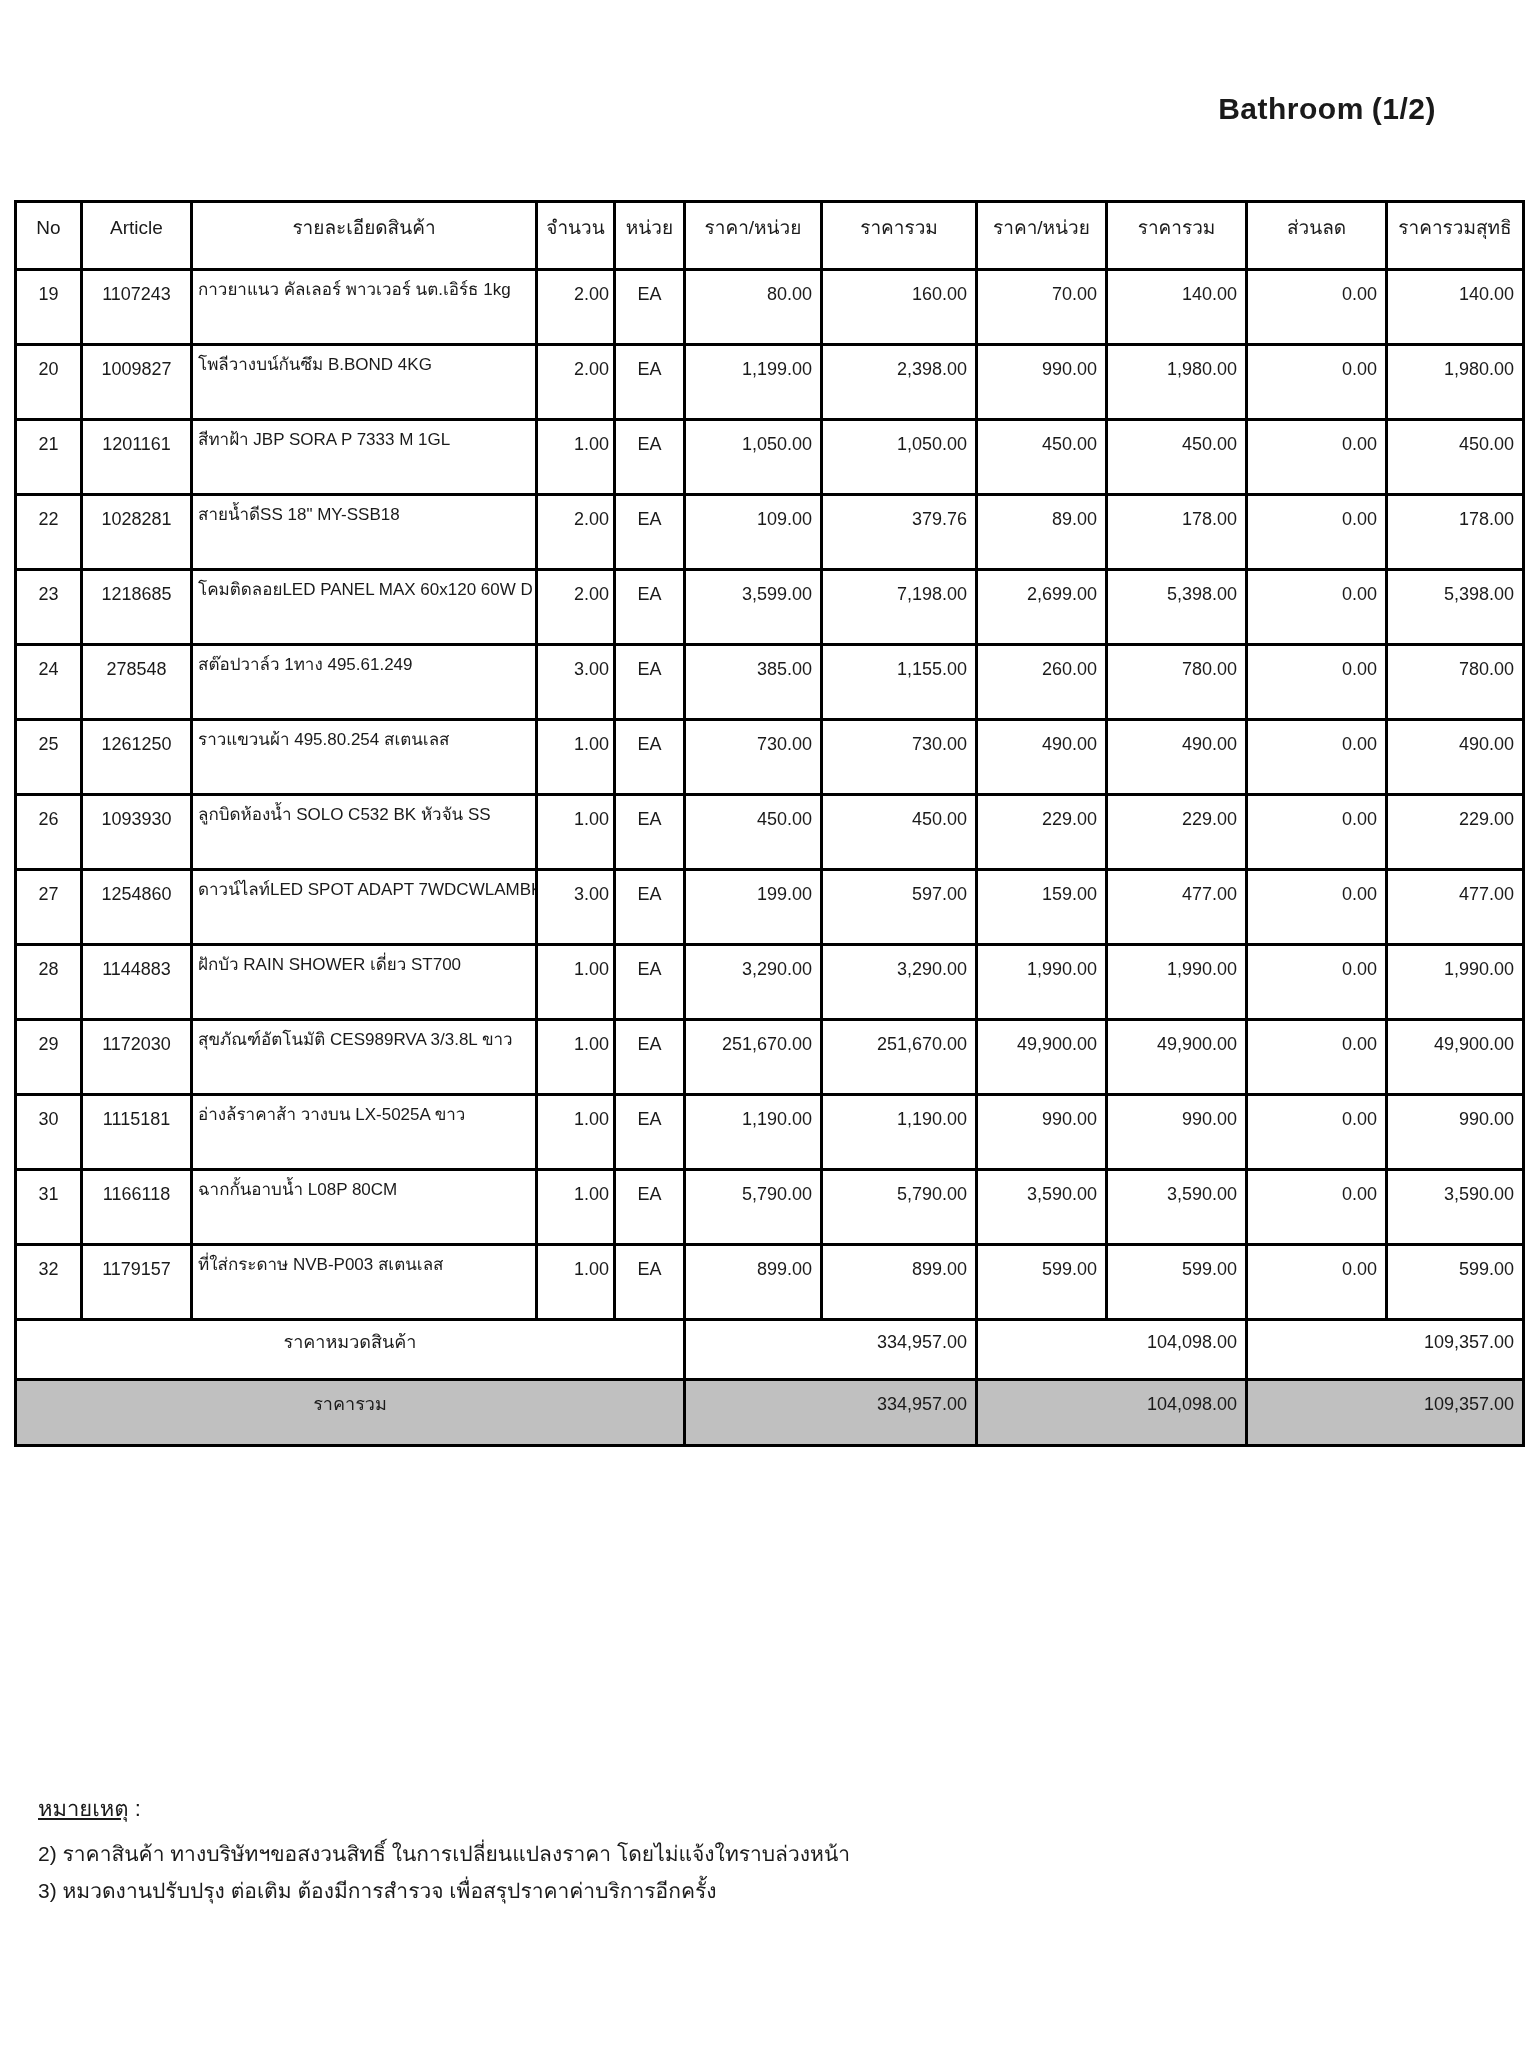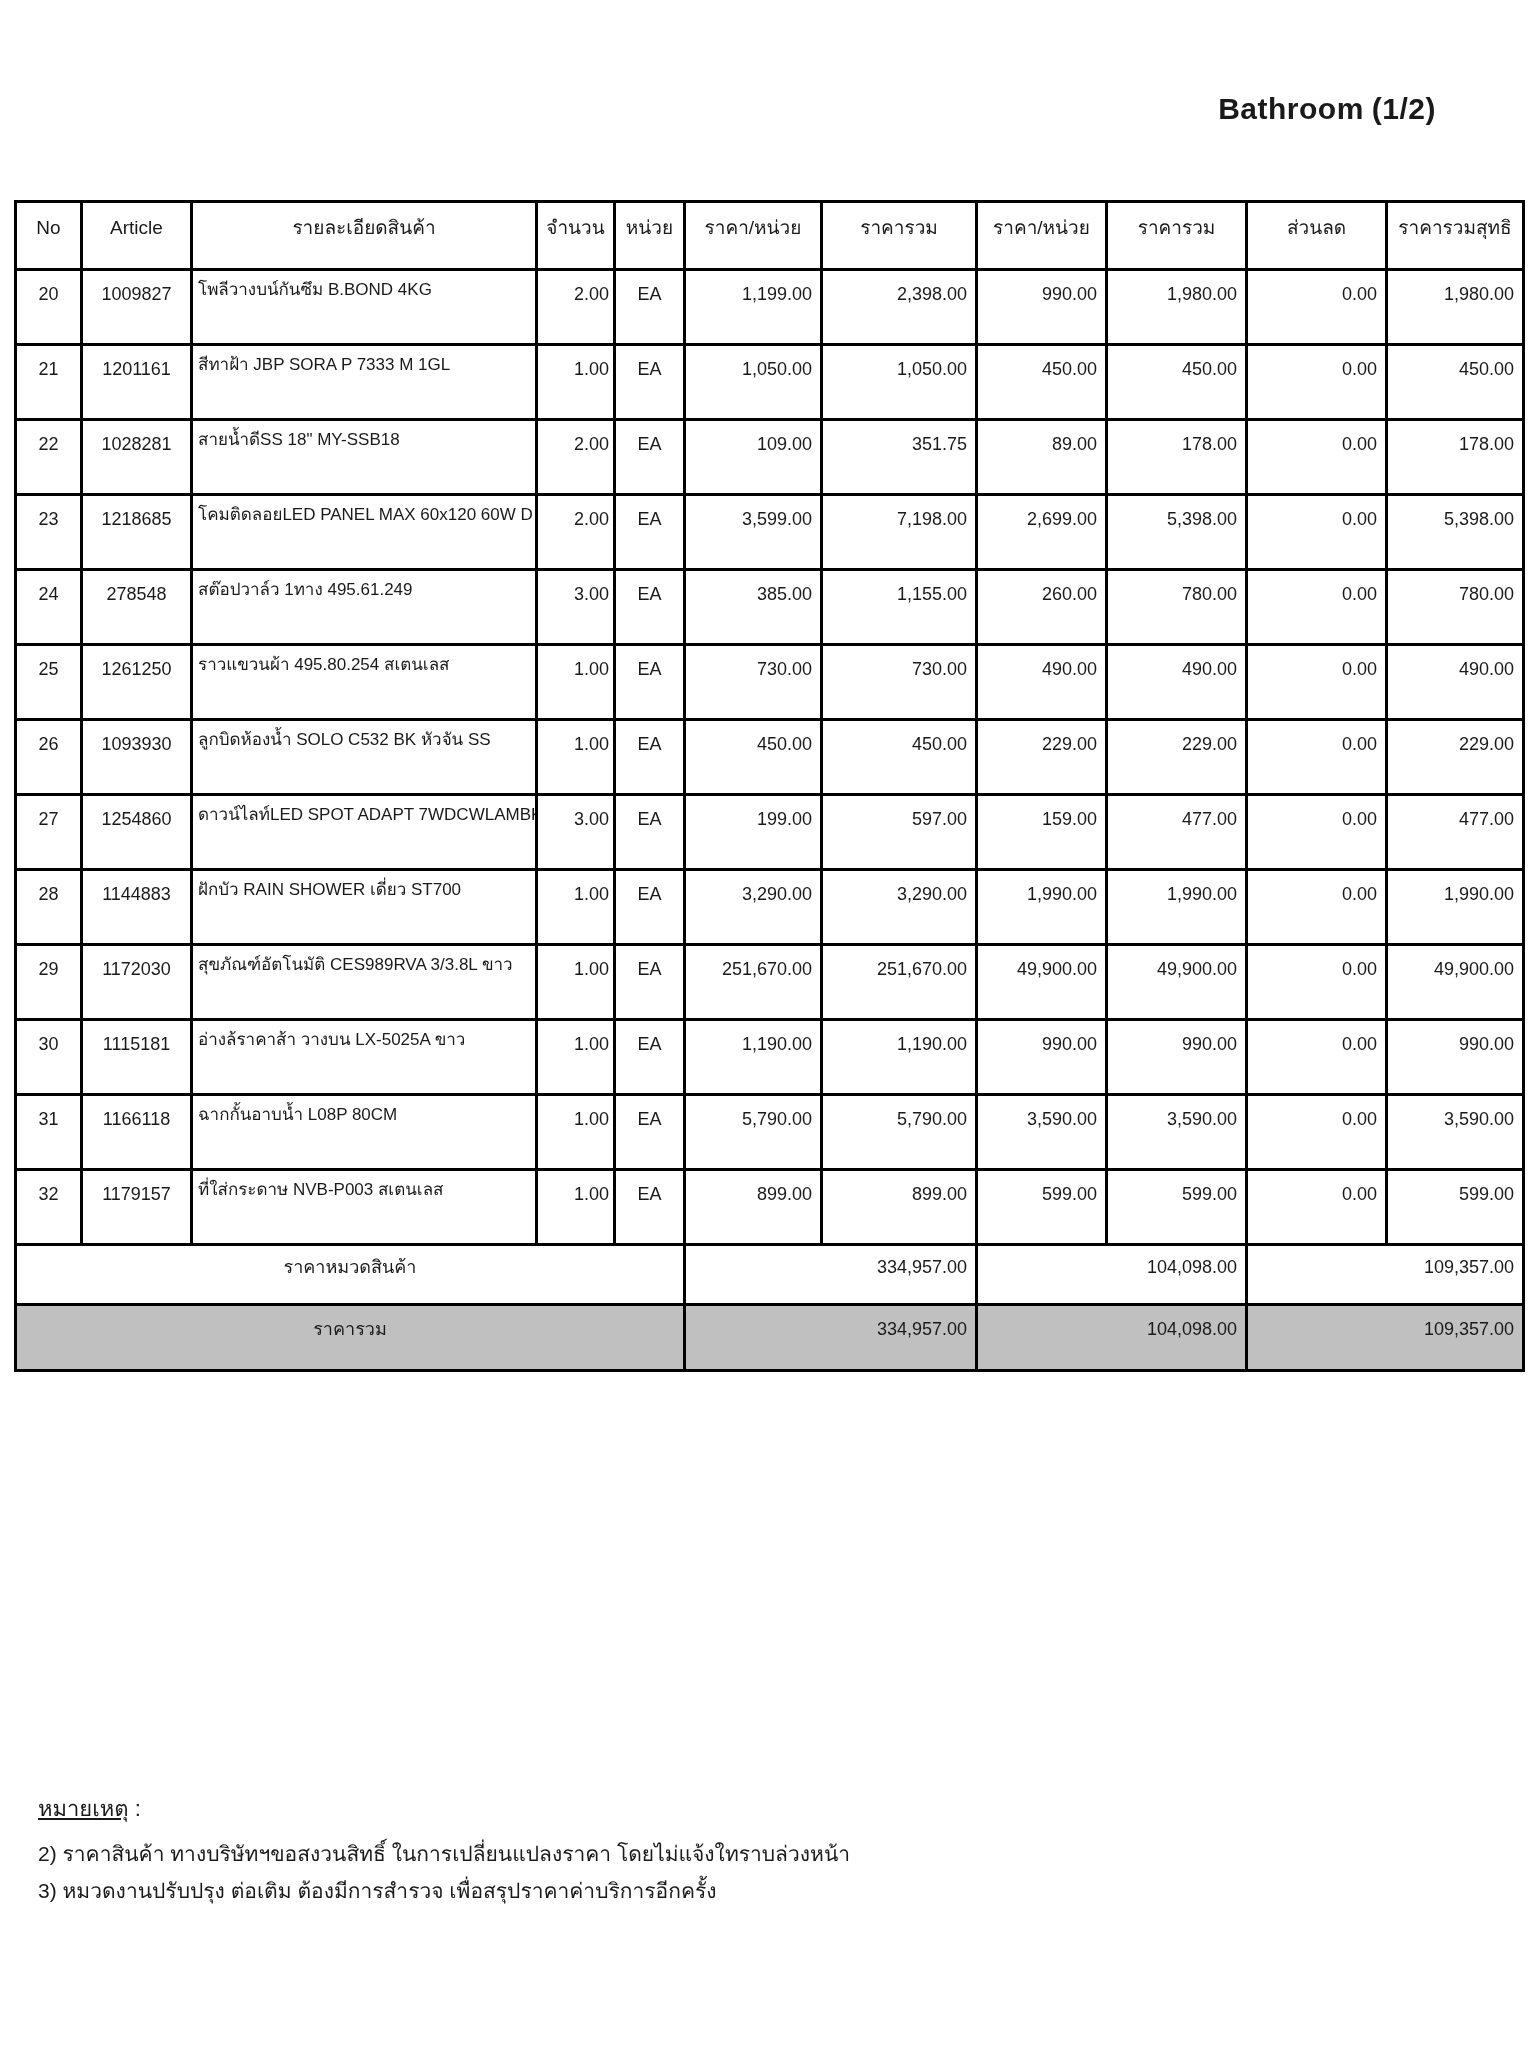--- a/index.html
+++ b/index.html
@@ -63,20 +63,33 @@
         <th>ราคา/หน่วย</th>
         <th>ราคารวม</th>
         <th>ราคา/หน่วย</th>
         <th>ราคารวม</th>
         <th>ส่วนลด</th>
         <th>ราคารวมสุทธิ</th>
       </tr>
     </thead>
     <tbody>
         <tr>
+          <td class="al-c">19</td>
+          <td class="al-c">1107243</td>
+          <td class="al-l desc">กาวยาแนว คัลเลอร์ พาวเวอร์ นต.เอิร์ธ 1kg</td>
+          <td class="al-r qty">2.00</td>
+          <td class="al-c">EA</td>
+          <td class="al-r">80.00</td>
+          <td class="al-r">160.00</td>
+          <td class="al-r">70.00</td>
+          <td class="al-r">140.00</td>
+          <td class="al-r">0.00</td>
+          <td class="al-r">140.00</td>
+        </tr>
+        <tr>
           <td class="al-c">20</td>
           <td class="al-c">1009827</td>
           <td class="al-l desc">โพลีวางบน์กันซึม B.BOND 4KG</td>
           <td class="al-r qty">2.00</td>
           <td class="al-c">EA</td>
           <td class="al-r">1,199.00</td>
           <td class="al-r">2,398.00</td>
           <td class="al-r">990.00</td>
           <td class="al-r">1,980.00</td>
           <td class="al-r">0.00</td>
@@ -95,21 +108,21 @@
           <td class="al-r">0.00</td>
           <td class="al-r">450.00</td>
         </tr>
         <tr>
           <td class="al-c">22</td>
           <td class="al-c">1028281</td>
           <td class="al-l desc">สายน้ำดีSS 18" MY-SSB18</td>
           <td class="al-r qty">2.00</td>
           <td class="al-c">EA</td>
           <td class="al-r">109.00</td>
-          <td class="al-r">351.75</td>
+          <td class="al-r">379.76</td>
           <td class="al-r">89.00</td>
           <td class="al-r">178.00</td>
           <td class="al-r">0.00</td>
           <td class="al-r">178.00</td>
         </tr>
         <tr>
           <td class="al-c">23</td>
           <td class="al-c">1218685</td>
           <td class="al-l desc">โคมติดลอยLED PANEL MAX 60x120 60W D</td>
           <td class="al-r qty">2.00</td>

